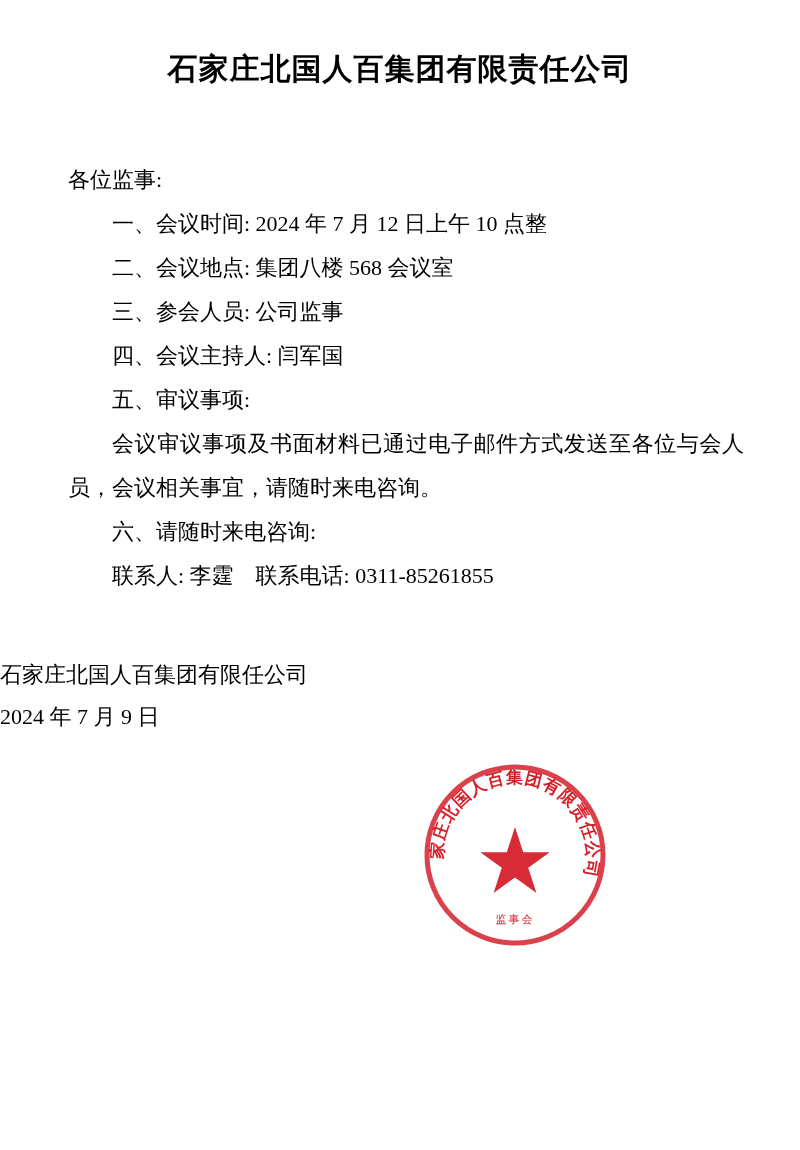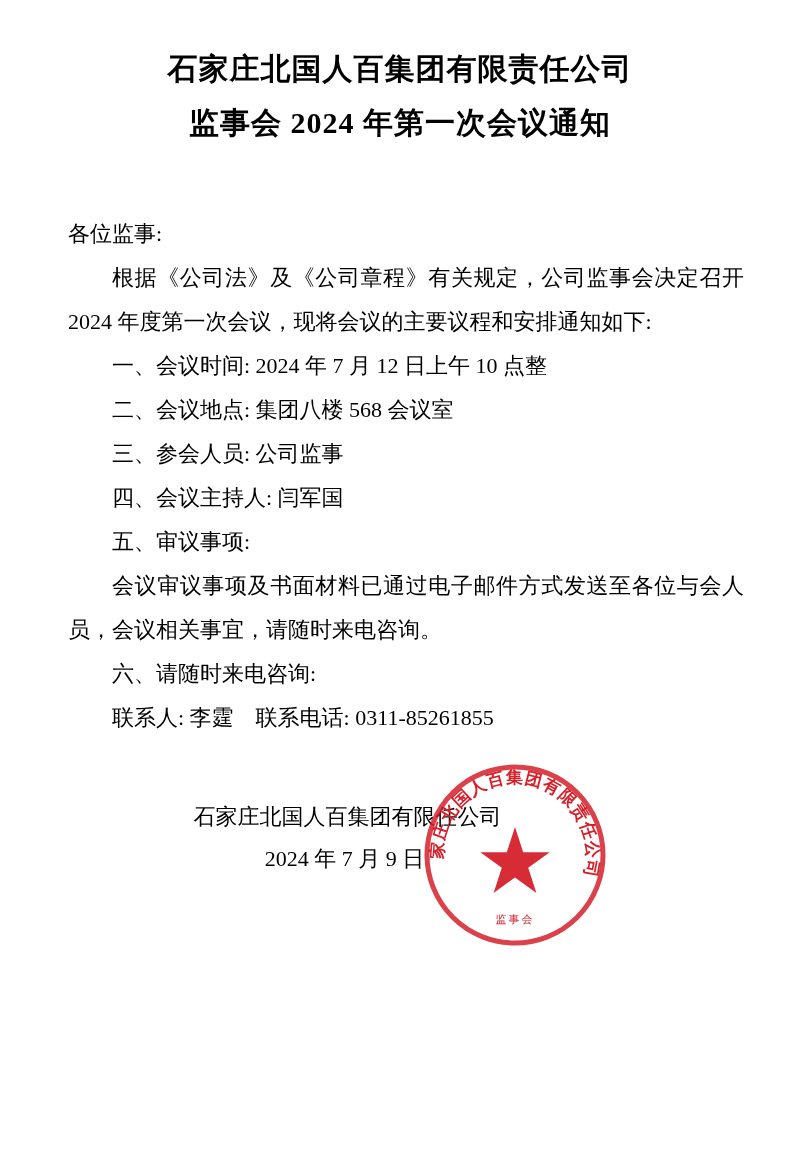--- a/index.html
+++ b/index.html
@@ -56,21 +56,21 @@
     line-height: 44px;
   }
   .contact-line {
     text-indent: 2em;
     font-size: 22px;
     line-height: 44px;
     font-family: Liberation Serif, serif;
   }
   .sign-block {
     margin-top: 56px;
-    text-align: center;
+    text-align: left;
     padding-right: 105px;
     font-size: 22px;
     line-height: 42px;
     position: relative;
     z-index: 1;
   }
   .sign-line {
     font-size: 22px;
   }
   .sign-date {
@@ -104,28 +104,26 @@
     letter-spacing: 2px;
   }
 </style>
 </head>
 <body>
 
 <div class="page">
 
   <div class="title-block">
     <div class="title-line">石家庄北国人百集团有限责任公司</div>
-    <div class="title-line">监事会 2024 年第一次会议通知</div>
   </div>
 
   <div class="body-block">
 
     <div class="salutation">各位监事:</div>
 
-    <div class="para">根据《公司法》及《公司章程》有关规定，公司监事会决定召开 2024 年度第一次会议，现将会议的主要议程和安排通知如下:</div>
 
     <div class="item">一、会议时间: 2024 年 7 月 12 日上午 10 点整</div>
     <div class="item">二、会议地点: 集团八楼 568 会议室</div>
     <div class="item">三、参会人员: 公司监事</div>
     <div class="item">四、会议主持人: 闫军国</div>
     <div class="item">五、审议事项:</div>
 
     <div class="para">会议审议事项及书面材料已通过电子邮件方式发送至各位与会人员，会议相关事宜，请随时来电咨询。</div>
 
     <div class="item">六、请随时来电咨询:</div>

